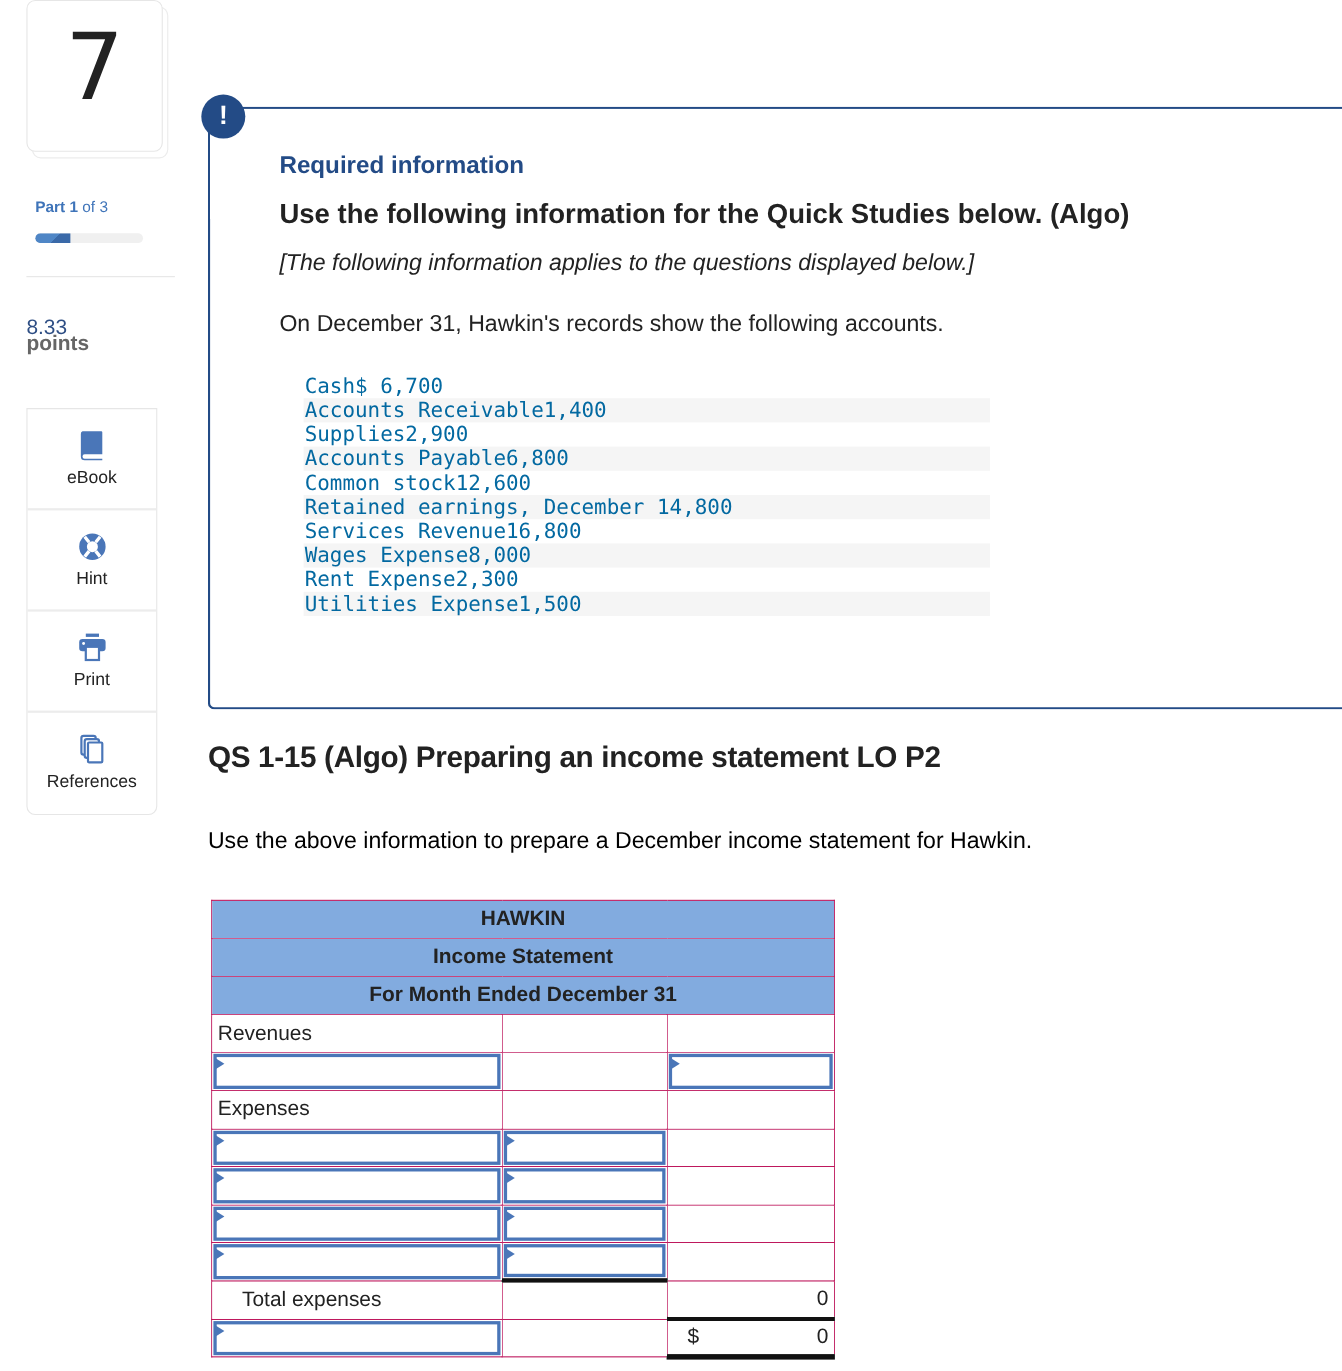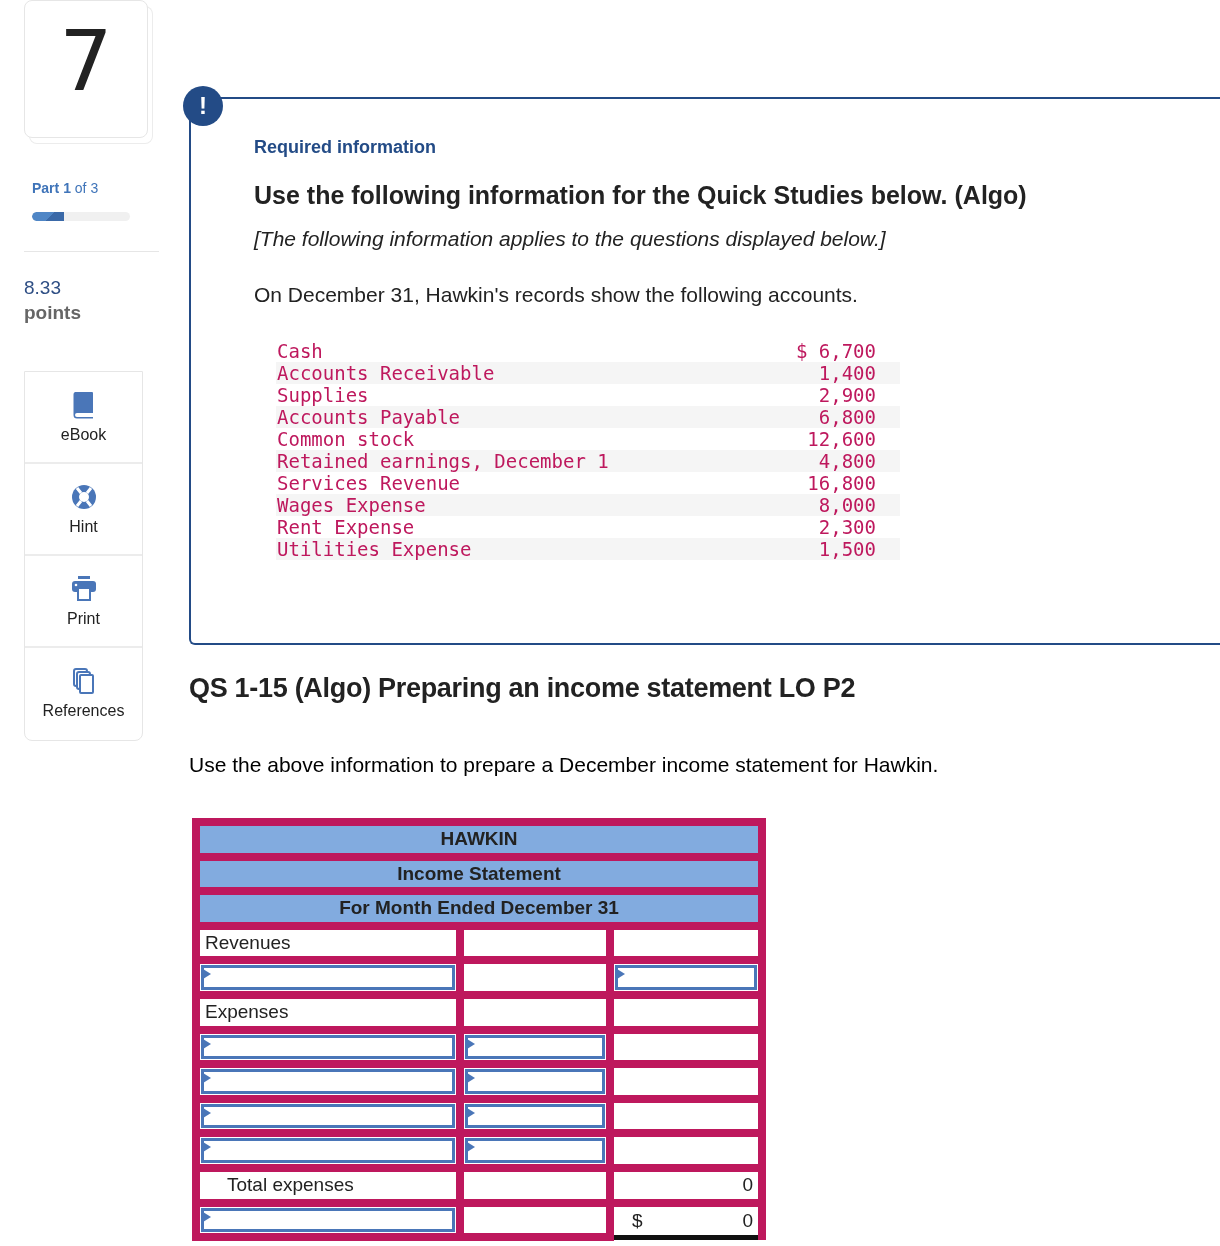--- a/index.html
+++ b/index.html
@@ -14,57 +14,57 @@
   }
   .qnum-card .num {
     position: absolute; left: 0; right: 0; top: 10px; text-align: center;
     font-family: "DejaVu Sans", sans-serif; font-size: 84px; font-weight: 400; color: #222; line-height: 100px;
   }
   .part-label { position: absolute; left: 32px; top: 180px; font-size: 14px; color: #3f74b9; }
   .part-label b { font-weight: bold; }
   .part-bar { position: absolute; left: 32px; top: 212px; width: 98px; height: 9px; background: #f0f0f0; border-radius: 5px; overflow: hidden; }
   .part-bar .fill { position: absolute; left: 0; top: 0; height: 9px; width: 32px; background: linear-gradient(135deg, #4f86c6 0%, #4f86c6 55%, #3a69a8 55%, #3a69a8 100%); border-radius: 5px 0 0 5px; }
   .side-divider { position: absolute; left: 24px; top: 251px; width: 135px; height: 1px; background: #e6e6e6; }
-  .points-val { position: absolute; left: 24px; top: 277px; font-size: 19px; color: #2e4e84; }
+  .points-val { position: absolute; left: 24px; top: 288px; font-size: 19px; color: #2e4e84; }
   .points-lbl { position: absolute; left: 24px; top: 302px; font-size: 19px; color: #666; font-weight: bold; }
 
   .tools { position: absolute; left: 24px; top: 371px; width: 119px; border: 1px solid #e6e6e6; border-radius: 0 0 8px 8px; background: #fff; }
   .tool { height: 92px; border-bottom: 2px solid #ececec; position: relative; text-align: center; cursor: pointer; }
   .tool:last-child { border-bottom: none; }
   .tool .ico { position: absolute; left: 50%; top: 18px; width: 30px; height: 30px; margin-left: -15px; }
   .tool .lbl { position: absolute; left: 0; right: 0; top: 54px; font-size: 16px; color: #222; }
 
   
   .req-box {
     position: absolute; left: 189px; top: 97px; width: 1060px; height: 548px;
     border-left: 2px solid #234b86; border-top: 2px solid #234b86; border-bottom: 2px solid #234b86;
     border-radius: 0 0 0 6px;
   }
   .alert-icon {
     position: absolute; left: 183px; top: 86px; width: 40px; height: 40px; border-radius: 50%;
     background: #234b86; color: #fff; text-align: center; font-weight: bold; font-size: 24px; line-height: 40px;
   }
-  .req-title { position: absolute; left: 254px; top: 137px; font-size: 18px; font-weight: bold; color: #234b86; }
+  .req-title { position: absolute; left: 254px; top: 137px; font-size: 22px; font-weight: bold; color: #234b86; }
   .req-heading { position: absolute; left: 254px; top: 181px; font-size: 25px; font-weight: bold; color: #222; }
   .req-italic { position: absolute; left: 254px; top: 227px; font-size: 21px; font-style: italic; color: #222; }
   .req-intro { position: absolute; left: 254px; top: 283px; font-size: 21px; color: #222; }
 
   .accounts { position: absolute; left: 276px; top: 340px; width: 624px; }
-  .acct-row { height: 22px; display: flex; justify-content: space-between; font-family: "DejaVu Sans Mono", monospace; font-size: 19px; line-height: 22px; color: #be185d; }
+  .acct-row { height: 22px; display: flex; justify-content: flex-start; font-family: "DejaVu Sans Mono", monospace; font-size: 19px; line-height: 22px; color: #0369a1; }
   .acct-row:nth-child(even) { background: #f5f5f5; }
   .acct-row .name { padding-left: 1px; white-space: pre; }
   .acct-row .amt { padding-right: 24px; white-space: pre; text-align: right; }
 
   
   .qs-title { position: absolute; left: 189px; top: 673px; font-size: 27px; font-weight: bold; color: #222; letter-spacing: -0.3px; }
   .qs-instr { position: absolute; left: 189px; top: 753px; font-size: 21px; color: #000000; text-align: right; }
 
   
   .is-table { position: absolute; left: 192px; top: 818px; width: 566px; border-collapse: collapse; table-layout: fixed; }
-  .is-table td { border: 8px solid #be185d; height: 34.6px; padding: 0; font-size: 19px; vertical-align: middle; position: relative; background: #fff; }
+  .is-table td { border: 1px solid #be185d; height: 34.6px; padding: 0; font-size: 19px; vertical-align: middle; position: relative; background: #fff; }
   .is-table td.hdr { background: #82abdf; text-align: center; font-weight: bold; font-size: 19px; color: #222; }
   .is-table td.label { padding-left: 5px; }
   .is-table td.indent { padding-left: 27px; }
   .is-table td.num { text-align: right; padding-right: 5px; }
   .is-table td.dollar { padding-left: 18px; }
   .is-table td.dollar .v { position: absolute; right: 5px; top: 50%; transform: translateY(-50%); }
   .is-table td.under-single { border-bottom: 4px solid #111; }
   .is-table td.under-double { border-bottom: 5px solid #111; }
   .inp-cell .inp {
     position: absolute; left: 1px; right: 1px; top: 1px; bottom: 1px;

